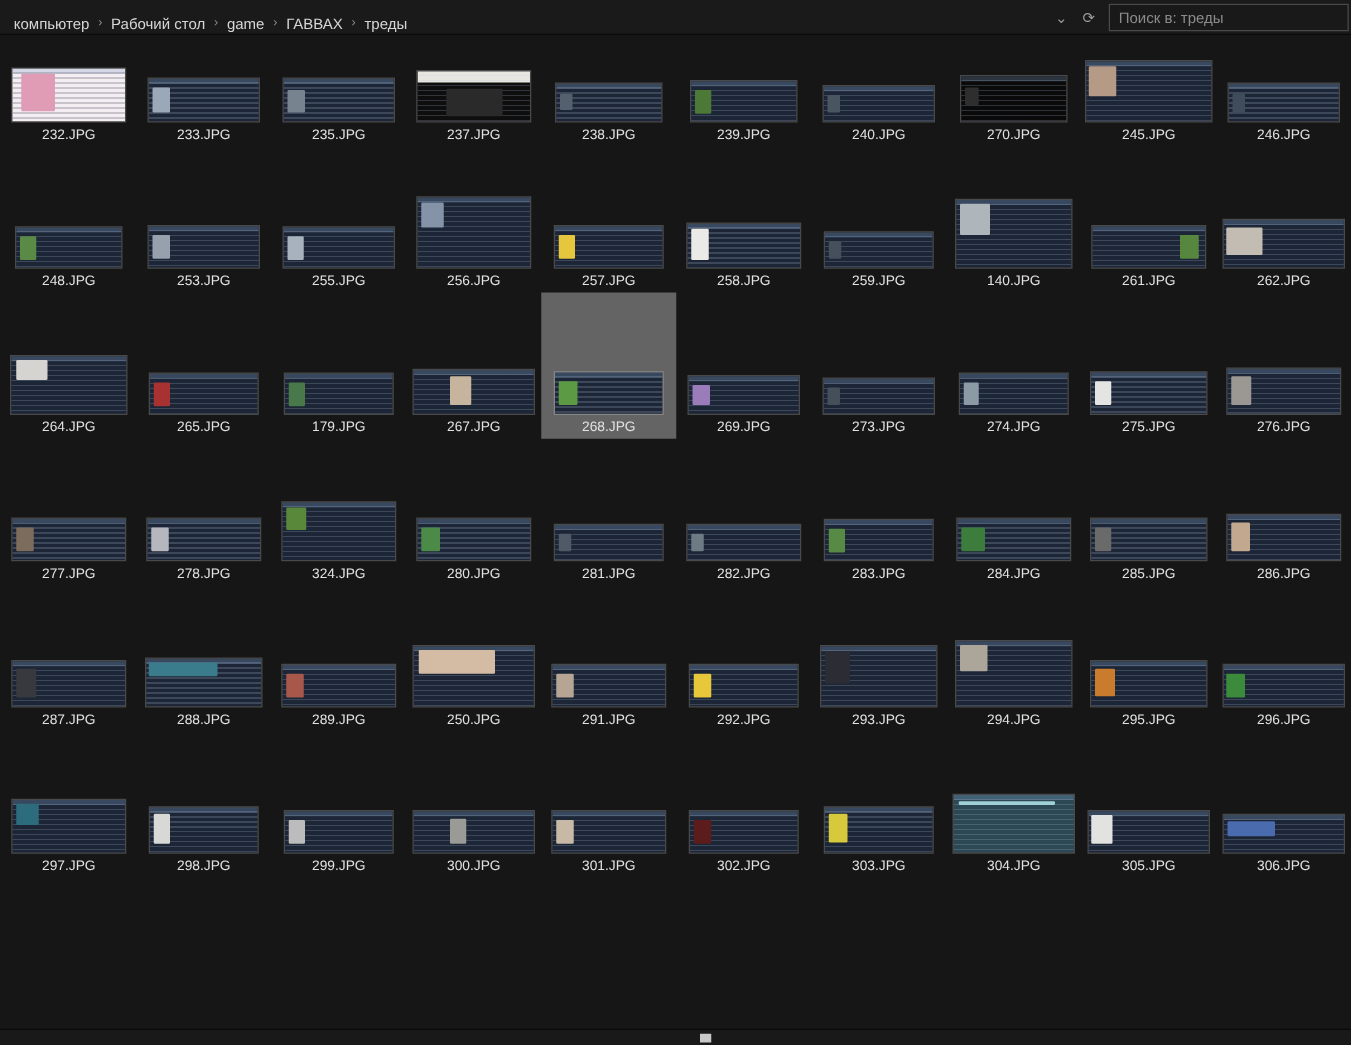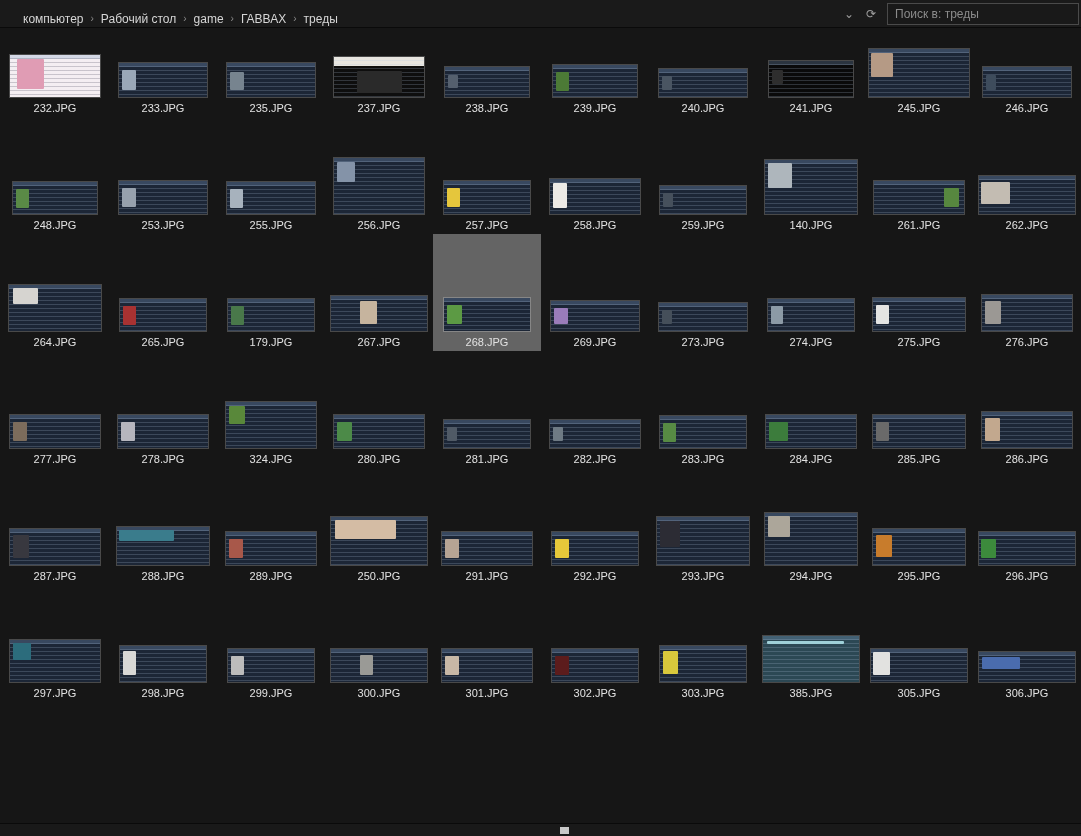--- a/index.html
+++ b/index.html
@@ -10,21 +10,21 @@
     overflow:hidden;
     position:relative;
   }
 
   
   .topbar {
     position:absolute; top:0; left:0; width:1081px; height:28px;
     background:#1a1a1a; border-bottom:1px solid #0a0a0a;
     display:flex; align-items:center; z-index:30;
   }
-  .breadcrumb { display:flex; align-items:center; padding-left:18px; flex:1; min-width:0;margin-top:10px; }
+  .breadcrumb { display:flex; align-items:center; padding-left:6px; flex:1; min-width:0;margin-top:10px; }
   .crumb {
     color:#d6d6d6; font-size:12px; padding:4px 5px; white-space:nowrap; cursor:default;
   }
   .crumb-sep { color:#8a8a8a; font-size:10px; padding:0 2px; }
   .addr-icons { display:flex; align-items:center; gap:6px; padding:0 8px; }
   .addr-icon { color:#9a9a9a; font-size:12px; width:16px; text-align:center; cursor:default; }
   .searchbox {
     width:192px; height:22px; margin-right:2px;
     background:#191919; border:1px solid #4a4a4a;
     color:#cfcfcf; font-size:12px; padding:0 7px; outline:none;
@@ -132,21 +132,21 @@
         <div class="lines"></div>
         <div class="accent" style="background: rgb(74, 85, 98); left: 3%; top: 25%; width: 12%; height: 50%;"></div>
       </div>
       <div class="label">240.JPG</div>
     </div>
     <div class="cell">
       <div class="thumb" style="width: 84px; height: 36px; background: rgb(10, 10, 10);">
         <div class="lines"></div>
         <div class="accent" style="background: rgb(46, 46, 46); left: 3%; top: 25%; width: 14%; height: 40%;"></div>
       </div>
-      <div class="label">241.JPG</div>
+      <div class="label">270.JPG</div>
     </div>
     <div class="cell">
       <div class="thumb" style="width: 100px; height: 48px;">
         <div class="lines"></div>
         <div class="accent" style="background: rgb(181, 154, 133); left: 2%; top: 8%; width: 22%; height: 50%;"></div>
       </div>
       <div class="label">245.JPG</div>
     </div>
     <div class="cell">
       <div class="thumb" style="width: 88px; height: 30px;">
@@ -482,21 +482,21 @@
         <div class="lines"></div>
         <div class="accent" style="background: rgb(216, 200, 60); left: 3%; top: 15%; width: 18%; height: 62%;"></div>
       </div>
       <div class="label">303.JPG</div>
     </div>
     <div class="cell">
       <div class="thumb" style="width: 96px; height: 46px; background: rgb(44, 72, 84);">
         <div class="lines"></div>
         <div class="accent" style="background: rgb(159, 208, 216); left: 4%; top: 10%; width: 80%; height: 8%;"></div>
       </div>
-      <div class="label">385.JPG</div>
+      <div class="label">304.JPG</div>
     </div>
     <div class="cell">
       <div class="thumb" style="width: 96px; height: 33px;">
         <div class="lines"></div>
         <div class="accent" style="background: rgb(226, 226, 224); left: 2%; top: 10%; width: 18%; height: 70%;"></div>
       </div>
       <div class="label">305.JPG</div>
     </div>
     <div class="cell">
       <div class="thumb" style="width: 96px; height: 30px;">

